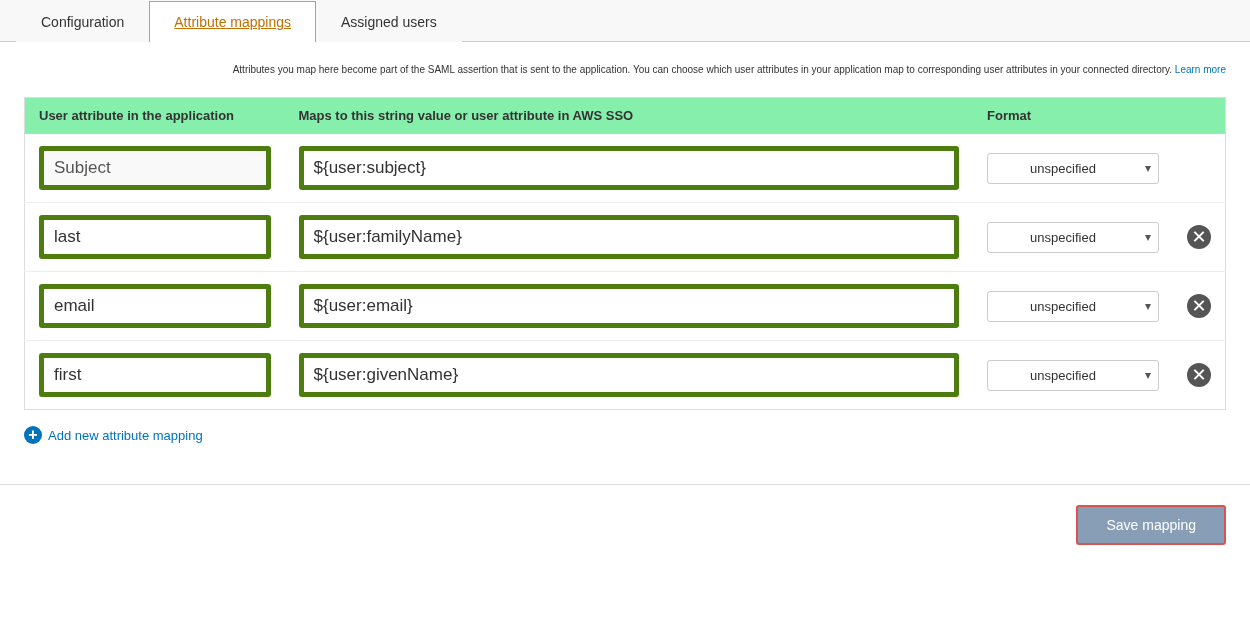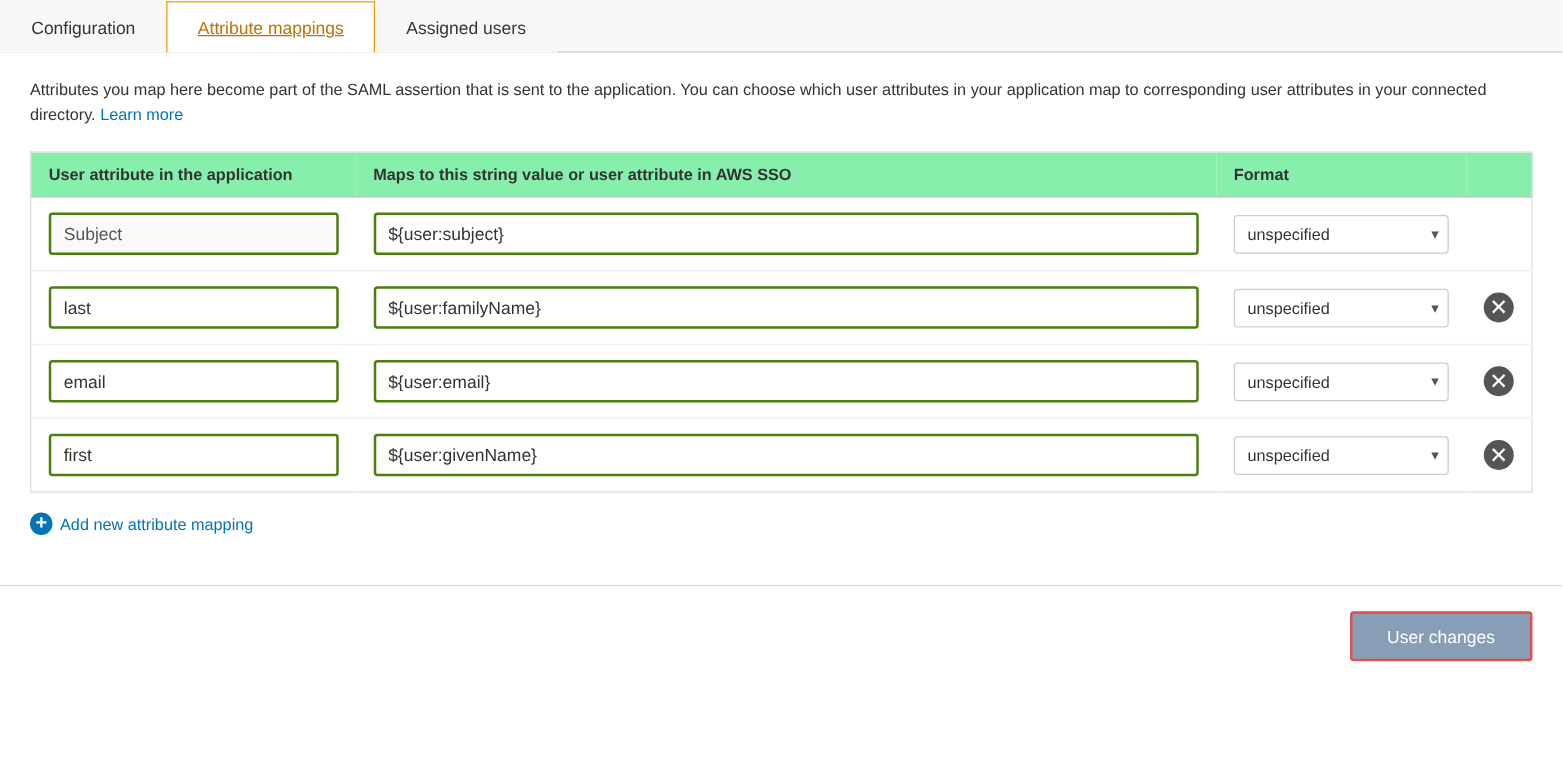--- a/index.html
+++ b/index.html
@@ -7,20 +7,21 @@
       font-family: -apple-system, BlinkMacSystemFont, "Segoe UI", Arial, sans-serif;
       font-size: 14px;
       background: #fff;
       color: #333;
     }
 
     .tabs {
       display: flex;
       border-bottom: 1px solid #ccc;
       background: #f8f8f8;
+      padding-left: 16px;
     }
     .tab {
       padding: 12px 24px;
       cursor: pointer;
       border: 1px solid transparent;
       border-bottom: none;
       background: #f8f8f8;
       color: #333;
       font-size: 14px;
       position: relative;
@@ -37,24 +38,25 @@
     .tab.inactive {
       border-color: transparent;
       background: #f8f8f8;
     }
 
     .content {
       padding: 20px 24px;
     }
 
     .description {
-      font-size: 13px;
+      font-size: 10px;
       color: #333;
       margin-bottom: 20px;
       line-height: 1.5;
+      text-align: right;
     }
     .description a {
       color: #0073bb;
       text-decoration: none;
     }
 
     .mapping-table {
       width: 100%;
       border-collapse: collapse;
       border: 1px solid #ddd;
@@ -78,23 +80,23 @@
     .mapping-table td {
       padding: 12px 14px;
       vertical-align: middle;
       border-bottom: 1px solid #eee;
     }
     .mapping-table tr:last-child td { border-bottom: none; }
 
     .mapping-input {
       width: 100%;
       padding: 7px 10px;
-      border: 2px solid #4d7c0f;
+      border: 5px solid #4d7c0f;
       border-radius: 3px;
-      font-size: 14px;
+      font-size: 17px;
       color: #333;
       background: #fff;
     }
     .mapping-input[readonly] {
       background: #f9f9f9;
       color: #555;
     }
 
     .format-select-wrapper {
       position: relative;
@@ -105,20 +107,21 @@
       width: 100%;
       padding: 7px 30px 7px 10px;
       border: 1px solid #ccc;
       border-radius: 3px;
       font-size: 13px;
       color: #333;
       background: #fff;
       appearance: none;
       -webkit-appearance: none;
       cursor: pointer;
+      text-align: center;
     }
     .select-arrow {
       position: absolute;
       right: 8px;
       pointer-events: none;
       color: #555;
       font-size: 12px;
     }
 
     .remove-btn {
@@ -280,15 +283,15 @@
     <button class="add-mapping-btn">
       <span class="add-mapping-icon">+</span>
       <span>Add new attribute mapping</span>
     </button>
   </div>
 
 </div>
 
 <div class="footer">
   <button class="save-btn">
-    <span>User changes</span>
+    <span>Save mapping</span>
   </button>
 </div>
 
 </body></html>

